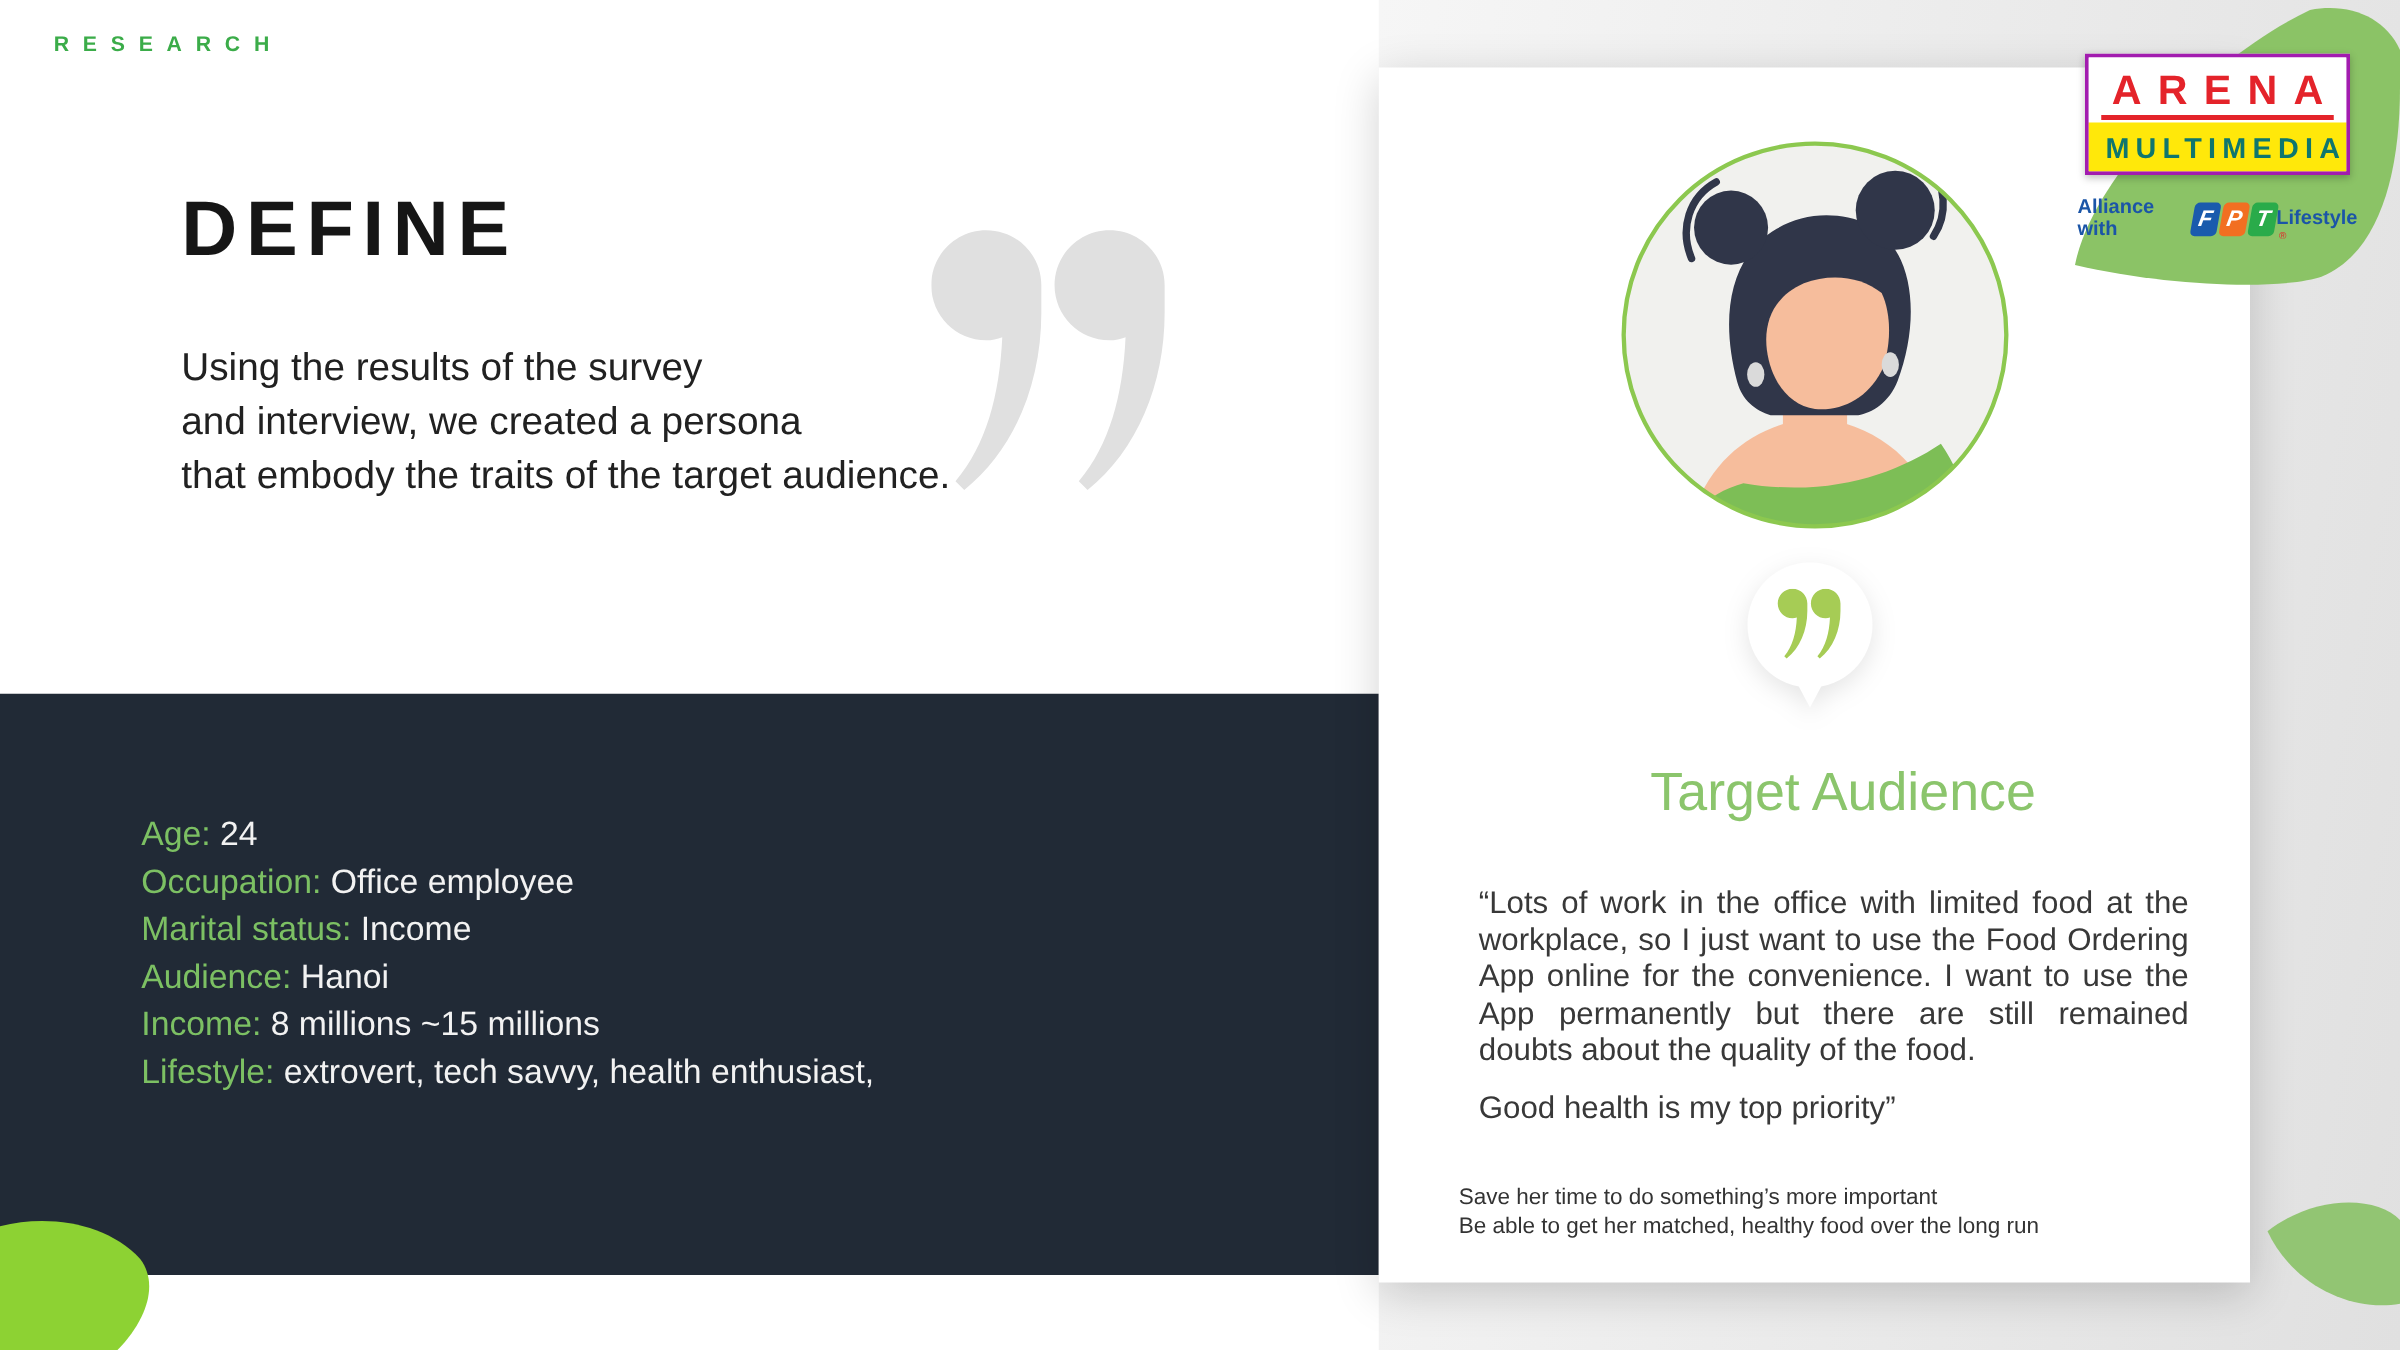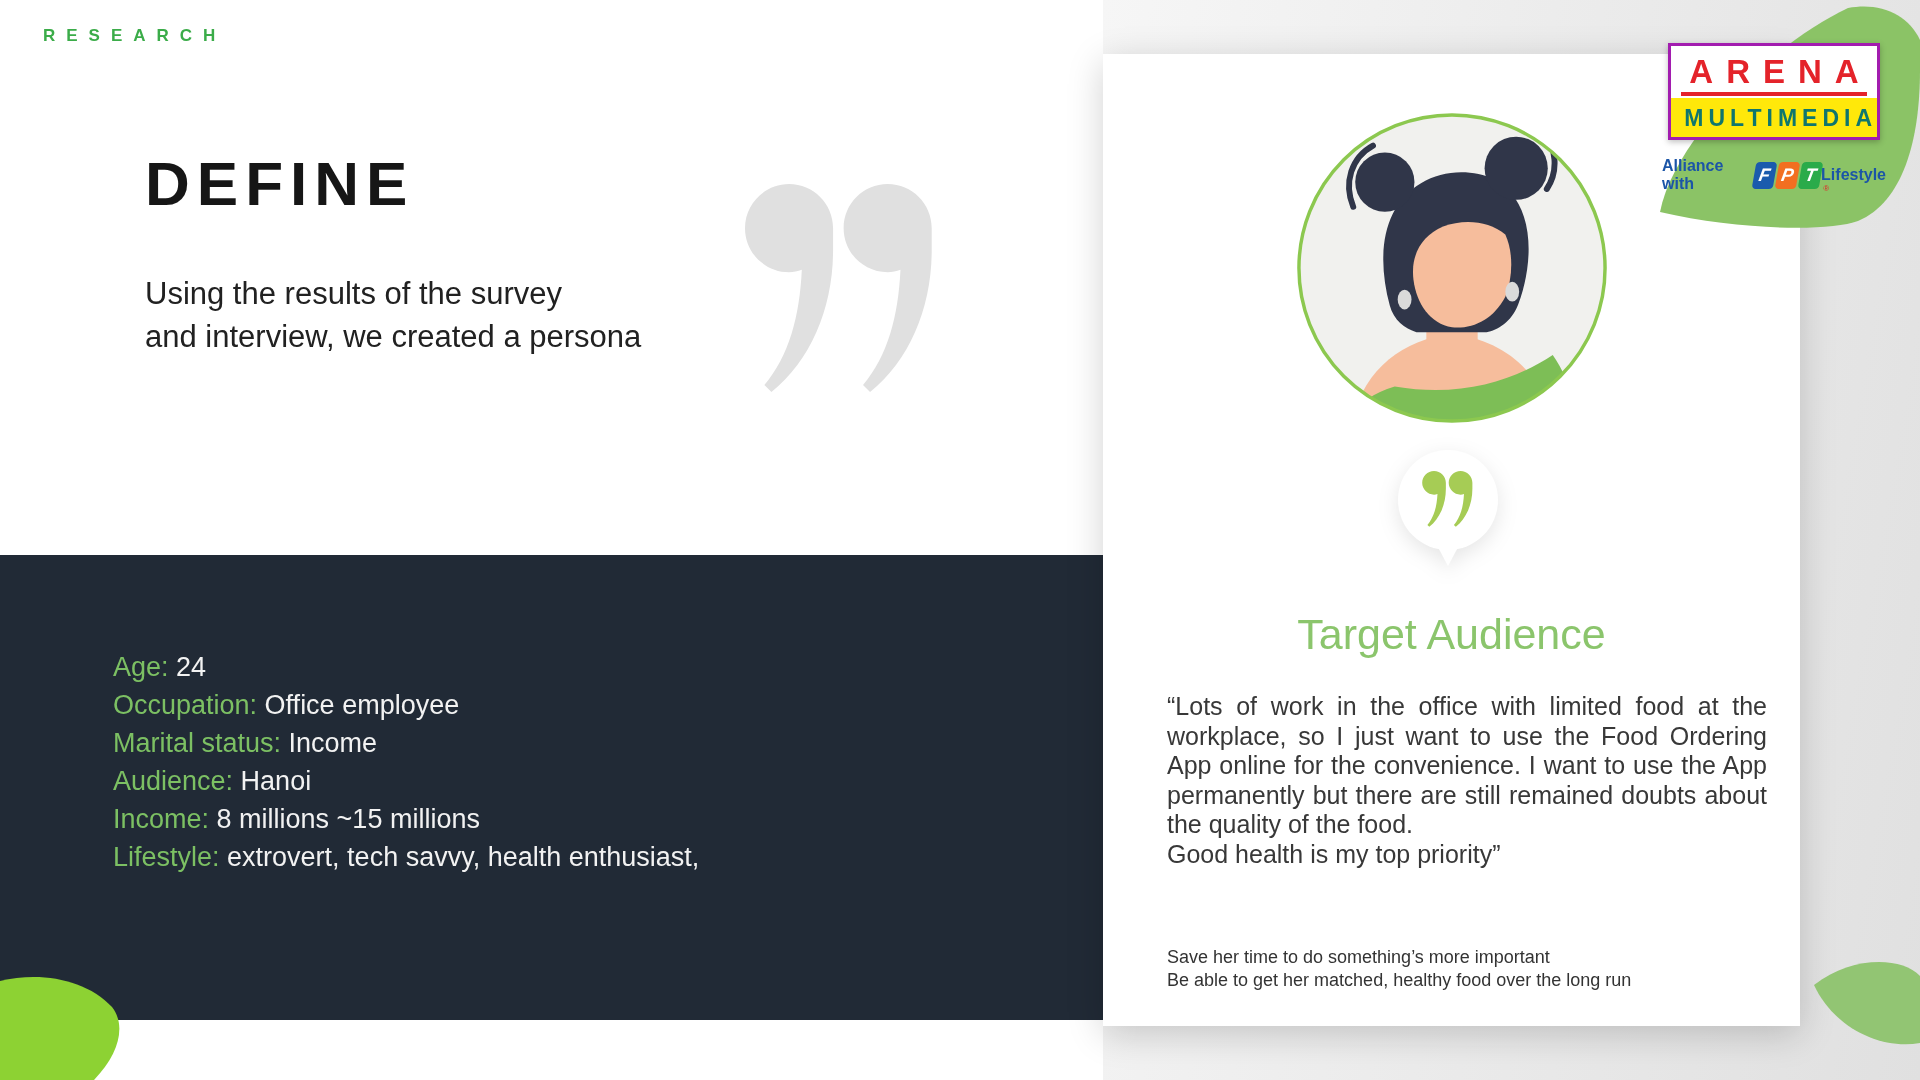--- a/index.html
+++ b/index.html
@@ -24,24 +24,24 @@
   
   .card{position:absolute;left:1103px;top:54px;width:697px;height:972px;background:#ffffff;
     box-shadow:0 8px 34px rgba(0,0,0,0.18);}
   .avatar{position:absolute;left:191px;top:56px;width:316px;height:316px;}
   .bubble{position:absolute;left:295px;top:396px;width:100px;height:100px;border-radius:50%;
     background:#ffffff;filter:drop-shadow(0 6px 10px rgba(0,0,0,0.10));}
   .bubble .tail{position:absolute;left:34px;top:86px;width:0;height:0;
     border-left:16px solid transparent;border-right:16px solid transparent;border-top:30px solid #ffffff;}
   .bubble svg{position:absolute;left:21px;top:21px;}
   .card-heading{position:absolute;left:0;top:556px;width:100%;text-align:center;
-    font-size:43px;color:#8bc56c;}
+    font-size:43px;color:#8bc56c;padding-left:23px;}
   .card-quote{position:absolute;left:64px;top:638px;width:600px;font-size:25px;line-height:29.5px;
     color:#383838;}
-  .card-quote p{margin:0;}
+  .card-quote p{margin:16px;}
   .card-quote p.just{text-align:justify;}
   .card-goals{position:absolute;left:64px;top:892px;width:600px;
     font-size:18px;line-height:22.5px;color:#333333;}
   
   .arena-logo{position:absolute;left:1668px;top:43px;width:212px;height:97px;background:#ffffff;
     border:3px solid #a21caf;box-sizing:border-box;box-shadow:0 2px 6px rgba(0,0,0,0.25);}
   .arena-top{height:52px;position:relative;background:#ffffff;}
   .arena-top .word{position:absolute;left:0;top:7px;width:100%;text-align:center;
     font-size:33px;font-weight:700;letter-spacing:13px;text-indent:13px;color:#e4232a;}
   .arena-top .bar{position:absolute;left:10px;right:10px;bottom:2px;height:4px;background:#e4232a;}
@@ -67,20 +67,21 @@
 
   <div class="right-bg"></div>
 
   <div class="dark-panel"></div>
 
   <div class="eyebrow">RESEARCH</div>
   <div class="title">DEFINE</div>
   <div class="subtitle">
     <div>Using the results of the survey</div>
     <div>and interview, we created a persona</div>
+    <div>that embody the traits of the target audience.</div>
   </div>
 
   <svg class="big-quote" width="192" height="216" viewBox="0 0 218 245">
     <g fill="#e0e0e0">
       <path d="M50,0 C22.4,0 0,22.4 0,50 C0,77.6 22.4,100 50,100 C55,100 60,99 64.5,97.2 C62,150 50,195 22,228 L30,236 C75,200 100,140 100,75 L100,50 C100,22.4 77.6,0 50,0 Z"></path>
       <path transform="translate(112,0)" d="M50,0 C22.4,0 0,22.4 0,50 C0,77.6 22.4,100 50,100 C55,100 60,99 64.5,97.2 C62,150 50,195 22,228 L30,236 C75,200 100,140 100,75 L100,50 C100,22.4 77.6,0 50,0 Z"></path>
     </g>
   </svg>
 
   <div class="persona-list">

